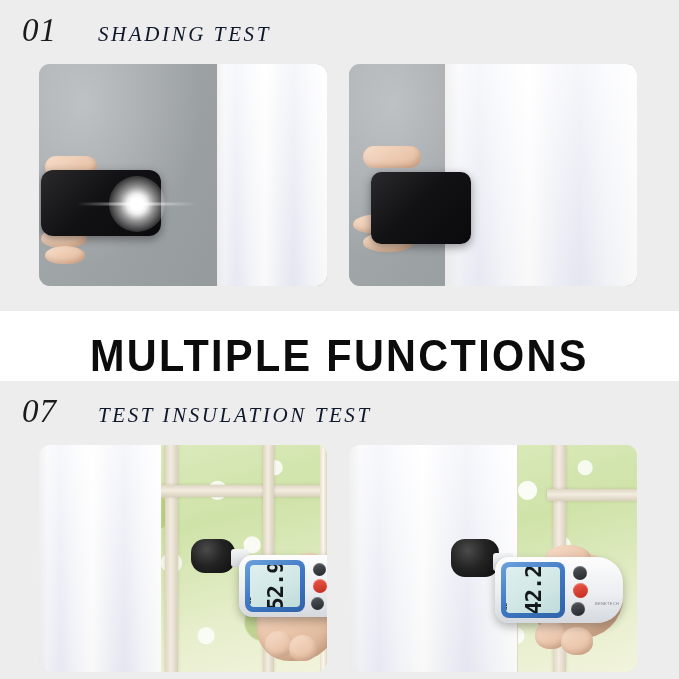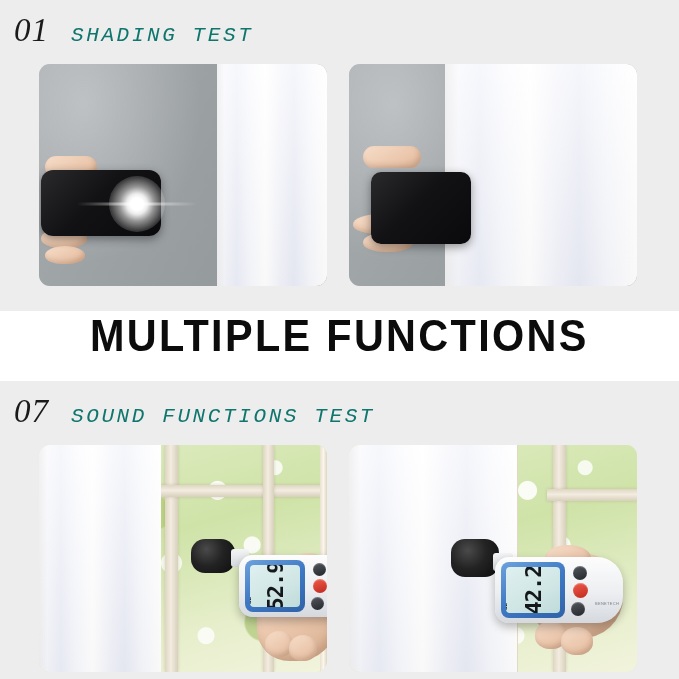--- a/index.html
+++ b/index.html
@@ -17,39 +17,40 @@
     width: 679px;
     height: 679px;
     background: #ededed;
   }
 
   
   .section-head {
     display: flex;
     align-items: baseline;
     gap: 22px;
-    padding-left: 14px;
+    padding-left: 22px;
   }
   .sec-num {
     font-family: "Liberation Serif", serif;
     font-style: italic;
     font-size: 33px;
     font-weight: 400;
     color: #1a1a1a;
     letter-spacing: 1px;
     line-height: 1;
   }
   .sec-title {
-    font-family: Liberation Mono, monospace;
+    font-family: Liberation Serif, serif;
     font-style: italic;
     font-size: 21px;
     font-weight: 400;
-    color: #0f766e;
+    color: #0f172a;
     letter-spacing: 2.6px;
     line-height: 1;
+    margin-left: 19px;
   }
 
   
   .photo-row {
     display: flex;
     gap: 22px;
     padding: 0 39px;
   }
   .photo-card {
     position: relative;
@@ -139,21 +140,21 @@
     transform: translate(-50%,-50%);
     background: linear-gradient(90deg, rgba(255,255,255,0), rgba(255,255,255,.65), rgba(255,255,255,0));
   }
 
   
   .banner {
     width: 679px;
     background: #ffffff;
     text-align: center;
     display: flex;
-    align-items: flex-start;
+    align-items: flex-end;
     justify-content: center;
   }
   .banner-text {
     font-family: "Liberation Sans Narrow", "Liberation Sans", sans-serif;
     font-weight: 700;
     font-size: 44px;
     letter-spacing: 2.5px;
     color: #0c0c0c;
     transform: scaleX(.94);
     white-space: nowrap;
@@ -329,21 +330,21 @@
   <div style="height:25px"></div>
 
   <div class="banner" style="height:70px;">
     <span class="banner-text">MULTIPLE FUNCTIONS</span>
   </div>
 
   <div style="height:14px"></div>
 
   <div class="section-head">
     <span class="sec-num">07</span>
-    <span class="sec-title">SOUND FUNCTIONS TEST</span>
+    <span class="sec-title">TEST INSULATION TEST</span>
   </div>
 
   <div style="height:17px"></div>
 
   <div class="photo-row">
 
     <div class="photo-card tall">
       <div class="window-scene">
         <div class="foliage"></div>
         <div class="mullion-v" style="left:126px; top:0; width:13px; bottom:0;"></div>

